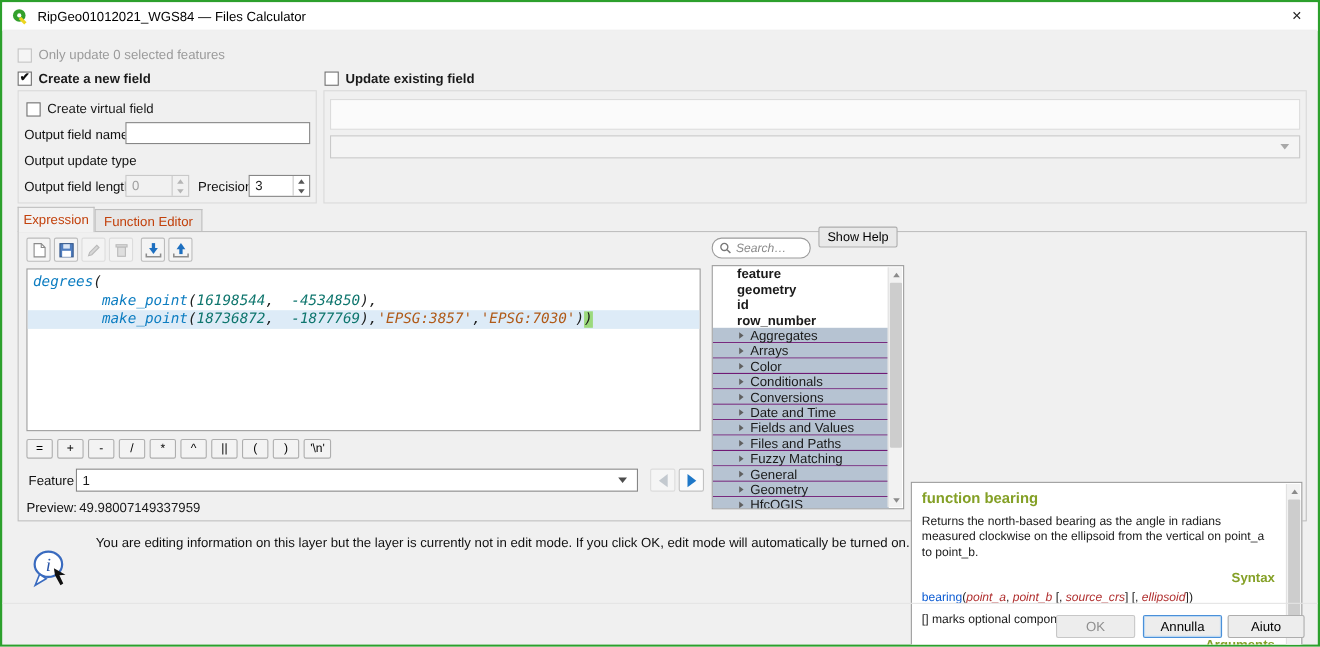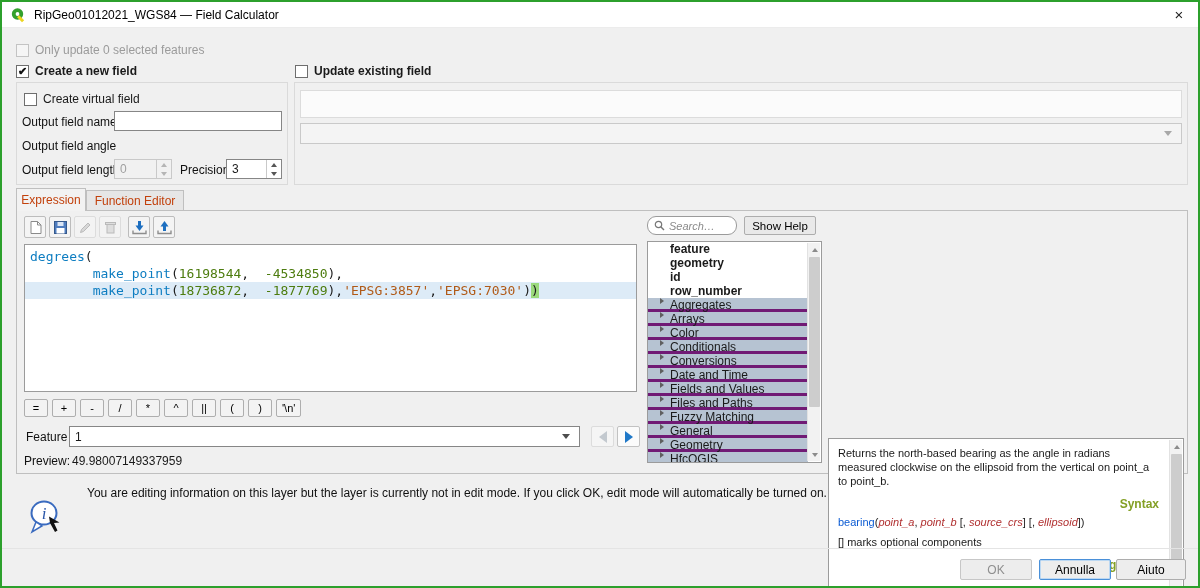--- a/index.html
+++ b/index.html
@@ -50,21 +50,21 @@
 
   
   .tool{width:22px;height:22px;border:1px solid #bcbcbc;background:#f4f4f4;display:flex;align-items:center;justify-content:center;border-radius:2px;}
   .tool.disabled{border-color:#d6d6d6;opacity:0.75;}
 
   
   .editor{background:#fff;border:1px solid #9b9b9b;padding:3px 0;overflow:hidden;}
   .code-line{font-family:"DejaVu Sans Mono","Liberation Mono",monospace;font-size:13px;line-height:17px;white-space:pre;padding:0 5px;}
   .code-line.hl{background:#ddebf7;}
   .tk-fn{color:#0d7dc1;}
-  .tk-num{color:#4d7c0f;}
+  .tk-num{color:#0f766e;}
   .tk-str{color:#b05a18;}
   .tk-pl{color:#1c1c1c;}
   .tk-brk{background:#9bda7d;color:#1c1c1c;}
 
   
   .ops{display:flex;gap:4px;}
   .op-btn{min-width:24px;height:18px;padding:0 5px;border:1px solid #aeaeae;background:#f3f3f3;font-size:11px;font-family:"Liberation Sans",sans-serif;border-radius:2px;}
 
   
   .nav-btn{width:23px;height:21px;border:1px solid #c2c2c2;background:#fbfbfb;display:flex;align-items:center;justify-content:center;border-radius:2px;}
@@ -73,21 +73,21 @@
 
   
   .searchbox{background:#fff;border:1px solid #9b9b9b;border-radius:9px;display:flex;align-items:center;padding:0 6px;gap:4px;}
   .searchbox input{border:none;outline:none;width:58px;font-size:11px;font-style:italic;color:#444;background:transparent;font-family:"Liberation Sans",sans-serif;}
   .searchbox input::placeholder{color:#8a8a8a;font-style:italic;}
   .btn{border:1px solid #adadad;background:#e9e9e9;font-size:11.5px;display:flex;align-items:center;justify-content:center;border-radius:2px;font-family:"Liberation Sans",sans-serif;}
 
   
   .fnlist{background:#fff;border:1px solid #9b9b9b;overflow:hidden;position:relative;}
   .fn-var{font-size:12px;font-weight:bold;padding:0 4px 0 22px;height:14px;line-height:14px;}
-  .fn-group{font-size:12px;background:#b6c3d2;height:14px;line-height:14px;display:flex;align-items:flex-start;padding-left:12px;border-bottom:3px solid #701a75;margin-right:13px;}
+  .fn-group{font-size:12px;background:#b6c3d2;height:14px;line-height:14px;display:flex;align-items:center;padding-left:24px;border-bottom:1px solid #701a75;margin-right:13px;}
   .tri-right{width:0;height:0;border-top:3.5px solid transparent;border-bottom:3.5px solid transparent;border-left:4.5px solid #5f5f5f;display:inline-block;margin-right:6px;flex:0 0 auto;}
 
   
   .vscroll{position:absolute;top:1px;bottom:1px;right:1px;width:13px;background:#f2f2f2;border-left:1px solid #e2e2e2;}
   .vscroll .sb-up,.vscroll .sb-dn{position:absolute;left:0;width:13px;height:13px;display:flex;align-items:center;justify-content:center;}
   .vscroll .sb-up{top:0;} .vscroll .sb-dn{bottom:0;}
   .sb-tri-up{width:0;height:0;border-left:3.5px solid transparent;border-right:3.5px solid transparent;border-bottom:4.5px solid #8b8b8b;}
   .sb-tri-dn{width:0;height:0;border-left:3.5px solid transparent;border-right:3.5px solid transparent;border-top:4.5px solid #8b8b8b;}
   .sb-thumb{position:absolute;left:1px;width:11px;background:#cdcdcd;border-radius:1px;}
 
@@ -112,21 +112,21 @@
 <div class="window">
 
   <div class="titlebar">
     <span style="display:flex;">
       <svg width="16" height="16" viewBox="0 0 16 16">
         <circle cx="7.5" cy="7" r="5.7" fill="#33a02c"></circle>
         <circle cx="7.5" cy="7" r="1.9" fill="#ffffff"></circle>
         <rect x="9.2" y="8.2" width="7" height="3" fill="#ecd51f" transform="rotate(45 9.2 8.2)"></rect>
       </svg>
     </span>
-    <span class="title">RipGeo01012021_WGS84 — Field Calculator</span>
+    <span class="title">RipGeo01012021_WGS84 — Files Calculator</span>
     <span class="close-btn">
         <span>×</span>
       </span>
   </div>
 
   <div class="cb disabled abs" style="left:14px;top:41px;">
     <span class="box"></span>
     <span>Only update 0 selected features</span>
   </div>
 
@@ -143,21 +143,21 @@
   <div class="groupbox abs" style="left:14px;top:80px;width:272px;height:103px;"></div>
 
   <div class="cb abs" style="left:22px;top:90px;">
     <span class="box"></span>
     <span>Create virtual field</span>
   </div>
 
   <label class="flabel abs" style="left:20px;top:113px;">Output field name</label>
   <input class="tinput abs" style="left: 112px; top: 109px; width: 168px; height: 20px;" value="">
 
-  <label class="flabel abs" style="left:20px;top:137px;">Output field angle</label>
+  <label class="flabel abs" style="left:20px;top:137px;">Output update type</label>
 
   <label class="flabel abs" style="left:20px;top:161px;">Output field length</label>
   <div class="spin disabled abs" style="left:112px;top:157px;width:58px;height:20px;">
     <span class="spin-val">0</span>
     <span class="spin-btns">
       <span>
           <i class="tri-up"></i>
         </span>
       <span>
           <i class="tri-dn"></i>
@@ -229,21 +229,21 @@
     </span>
     <span class="tool">
       <svg width="17" height="15">
           <rect x="7" y="6" width="3" height="5" fill="#1d6fc0"></rect>
           <path d="M4.5 6.5h8L8.5 1z" fill="#1d6fc0"></path>
           <path d="M2 10.5v3h13v-3" fill="none" stroke="#8d8d8d" stroke-width="1.4"></path>
         </svg>
     </span>
   </div>
 
-  <div class="editor abs" style="left:22px;top:242px;width:613px;height:148px;">
+  <div class="editor abs" style="left:22px;top:242px;width:613px;height:148px;font-style:italic;">
       <div class="code-line"><span class="tk-fn">degrees</span><span class="tk-pl">(</span></div>
       <div class="code-line"><span class="tk-pl">        </span><span class="tk-fn">make_point</span><span class="tk-pl">(</span><span class="tk-num">16198544</span><span class="tk-pl">,  </span><span class="tk-num">-4534850</span><span class="tk-pl">),</span></div>
       <div class="code-line hl"><span class="tk-pl">        </span><span class="tk-fn">make_point</span><span class="tk-pl">(</span><span class="tk-num">18736872</span><span class="tk-pl">,  </span><span class="tk-num">-1877769</span><span class="tk-pl">),</span><span class="tk-str">'EPSG:3857'</span><span class="tk-pl">,</span><span class="tk-str">'EPSG:7030'</span><span class="tk-pl">)</span><span class="tk-brk">)</span></div>
     </div>
 
   <div class="ops abs" style="left:22px;top:397px;">
       <button class="op-btn">=</button>
       <button class="op-btn">+</button>
       <button class="op-btn">-</button>
       <button class="op-btn">/</button>
@@ -274,21 +274,21 @@
 
   <div class="searchbox abs" style="left:645px;top:214px;width:90px;height:19px;">
     <span style="display:flex;">
       <svg width="11" height="11">
           <circle cx="4.5" cy="4.5" r="3.2" fill="none" stroke="#777" stroke-width="1.2"></circle>
           <line x1="7" y1="7" x2="10" y2="10" stroke="#777" stroke-width="1.4"></line>
         </svg>
     </span>
     <input placeholder="Search…" style="">
   </div>
-  <button class="btn abs" style="left:742px;top:214px;width:72px;height:19px;">
+  <button class="btn abs" style="left:742px;top:204px;width:72px;height:19px;">
       <span>Show Help</span>
     </button>
 
   <div class="fnlist abs" style="left:645px;top:239px;width:175px;height:222px;">
     <div>
         <div class="fn-var">feature</div>
         <div class="fn-var">geometry</div>
         <div class="fn-var">id</div>
         <div class="fn-var">row_number</div>
         <div class="fn-group">
@@ -345,20 +345,21 @@
           <i class="sb-tri-up"></i>
         </span>
       <span class="sb-dn">
           <i class="sb-tri-dn"></i>
         </span>
       <span class="sb-thumb" style="top:14px;height:150px;"></span>
     </div>
   </div>
 
   <div class="help abs" style="left:826px;top:214px;width:356px;height:247px;">
+    <div class="help-title">function bearing</div>
     <div>Returns the north-based bearing as the angle in radians measured clockwise on the ellipsoid from the vertical on point_a to point_b.</div>
     <div class="help-hdr">Syntax</div>
     <div style="margin-bottom:6px;"><span class="syn-link">bearing</span><span class="syn-pl">(</span><span class="syn-param">point_a</span><span class="syn-pl">, </span><span class="syn-param">point_b</span><span class="syn-pl"> [, </span><span class="syn-param">source_crs</span><span class="syn-pl">] [, </span><span class="syn-param">ellipsoid</span><span class="syn-pl">])</span></div>
     <div>[] marks optional components</div>
     <div class="help-hdr">Arguments</div>
 
     <div class="vscroll">
       <span class="sb-up">
           <i class="sb-tri-up"></i>
         </span>

